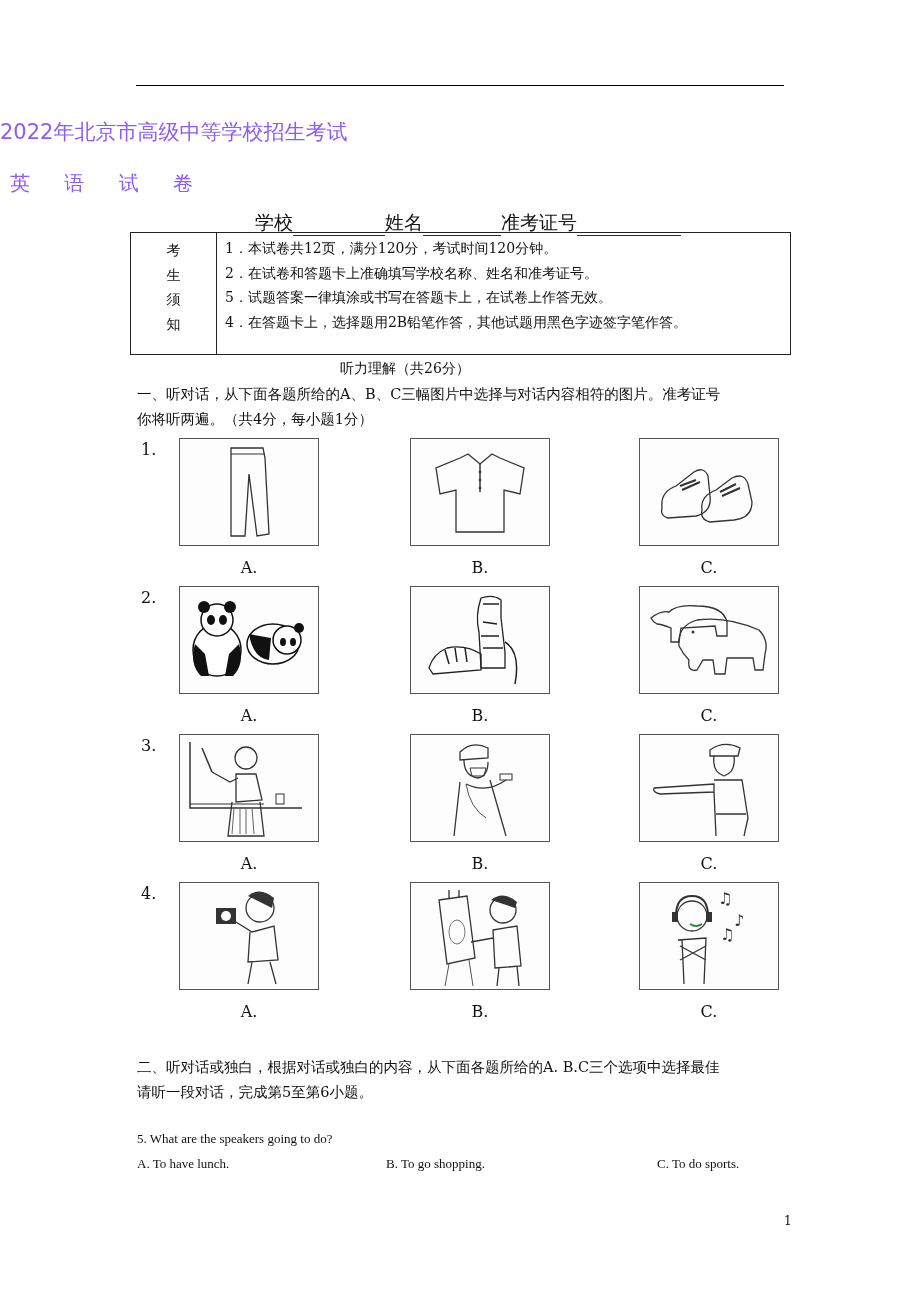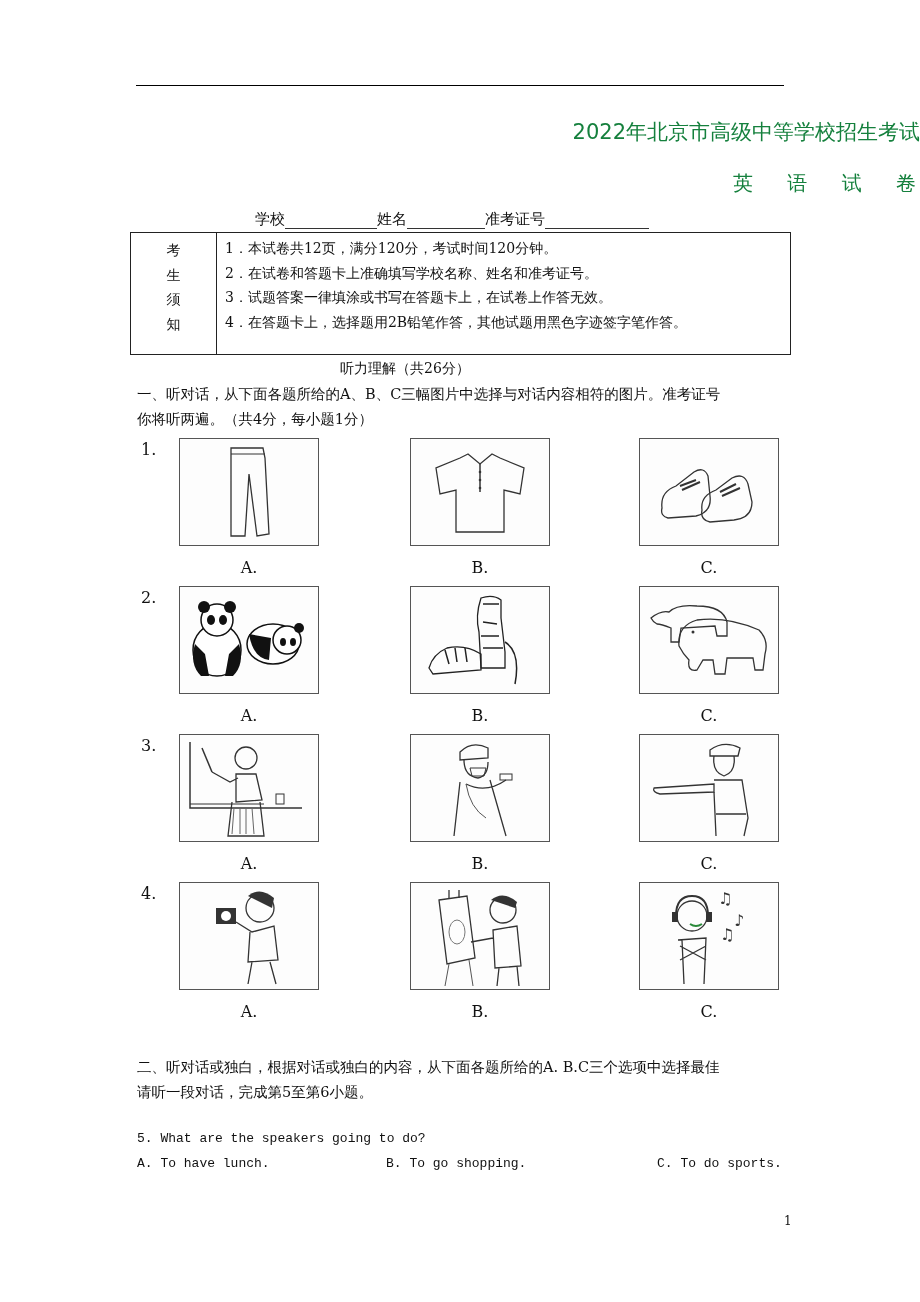--- a/index.html
+++ b/index.html
@@ -1,42 +1,42 @@
 <!DOCTYPE html>
 <html><head>
 <meta charset="utf-8">
 <style>
   html, body { margin: 0; padding: 0; background: #ffffff; }
   body { width: 920px; height: 1302px; position: relative; overflow: hidden;
          font-family: "DejaVu Serif", "Liberation Serif", serif; color: #111; }
   .rule-top { position: absolute; left: 136px; top: 85px; width: 648px; height: 0; border-top: 1.5px solid #000; }
-  .title { position: absolute; left: 0; width: 920px; text-align: right; color: #15803d;
+  .title { position: absolute; left: 0; width: 920px; text-align: left; color: #8b5cf6;
            font-family: "DejaVu Sans", "Liberation Sans", sans-serif; }
   .title-main { top: 118px; font-size: 21px; letter-spacing: 0px; }
   .title-sub { top: 170px; font-size: 20px; letter-spacing: 14px; padding-left: 10px; }
-  .fill-row { position: absolute; top: 210px; left: 255px; font-size: 15px; white-space: nowrap; }
+  .fill-row { position: absolute; top: 210px; left: 255px; font-size: 19px; white-space: nowrap; }
   .fill-row .blank { display: inline-block; border-bottom: 1px solid #333; height: 16px; vertical-align: bottom; }
   .notice { position: absolute; left: 130px; top: 232px; width: 659px; height: 121px;
             border: 1px solid #222; display: flex; font-size: 14px; }
   .notice-head { width: 85px; border-right: 1px solid #222; display: flex; flex-direction: column;
                  align-items: center; padding-top: 5px; }
   .notice-head span { height: 24.5px; line-height: 24px; }
   .notice-body { flex: 1; padding: 3px 0 0 8px; }
   .notice-body div { height: 24.5px; line-height: 24px; white-space: nowrap; }
   .section-heading { position: absolute; top: 360px; left: 0; width: 810px; text-align: center; font-size: 14px; }
   .para { position: absolute; left: 137px; width: 650px; font-size: 14.5px; line-height: 25px; }
   .q-grid { position: absolute; left: 137px; top: 436px; width: 650px; }
   .q-row { position: relative; height: 148px; }
   .q-num { position: absolute; left: 4px; top: 4px; font-size: 16px; }
   .opt { position: absolute; top: 2px; width: 140px; }
   .opt .frame { width: 138px; height: 106px; border: 1.5px solid #555; background: #fdfdfd;
                 display: flex; align-items: center; justify-content: center; overflow: hidden; }
   .opt .lab { text-align: center; margin-top: 12px; font-size: 16px; }
   .opt.a { left: 42px; } .opt.b { left: 273px; } .opt.c { left: 502px; }
-  .q5 { position: absolute; left: 137px; font-family: Liberation Mono, monospace; font-size: 13px; text-align: right; }
+  .q5 { position: absolute; left: 137px; font-family: Liberation Serif, serif; font-size: 13px; text-align: right; }
   .page-num { position: absolute; left: 784px; top: 1214px; font-size: 12px; }
   svg { display: block; }
 </style>
 </head>
 <body>
 
 <div class="rule-top"></div>
 
 <div class="title title-main">2022年北京市高级中等学校招生考试</div>
 <div class="title title-sub">英 语 试 卷</div>
@@ -48,21 +48,21 @@
 <div class="notice">
   <div class="notice-head">
     <span>考</span>
     <span>生</span>
     <span>须</span>
     <span>知</span>
   </div>
   <div class="notice-body">
     <div>1．本试卷共12页，满分120分，考试时间120分钟。</div>
     <div>2．在试卷和答题卡上准确填写学校名称、姓名和准考证号。</div>
-    <div>3．试题答案一律填涂或书写在答题卡上，在试卷上作答无效。</div>
+    <div>5．试题答案一律填涂或书写在答题卡上，在试卷上作答无效。</div>
     <div>4．在答题卡上，选择题用2B铅笔作答，其他试题用黑色字迹签字笔作答。</div>
   </div>
 </div>
 
 <div class="section-heading">听力理解（共26分）</div>
 
 <div class="para" style="top:382px">
   <div>一、听对话，从下面各题所给的A、B、C三幅图片中选择与对话内容相符的图片。准考证号</div>
   <div>你将听两遍。（共4分，每小题1分）</div>
 </div>

